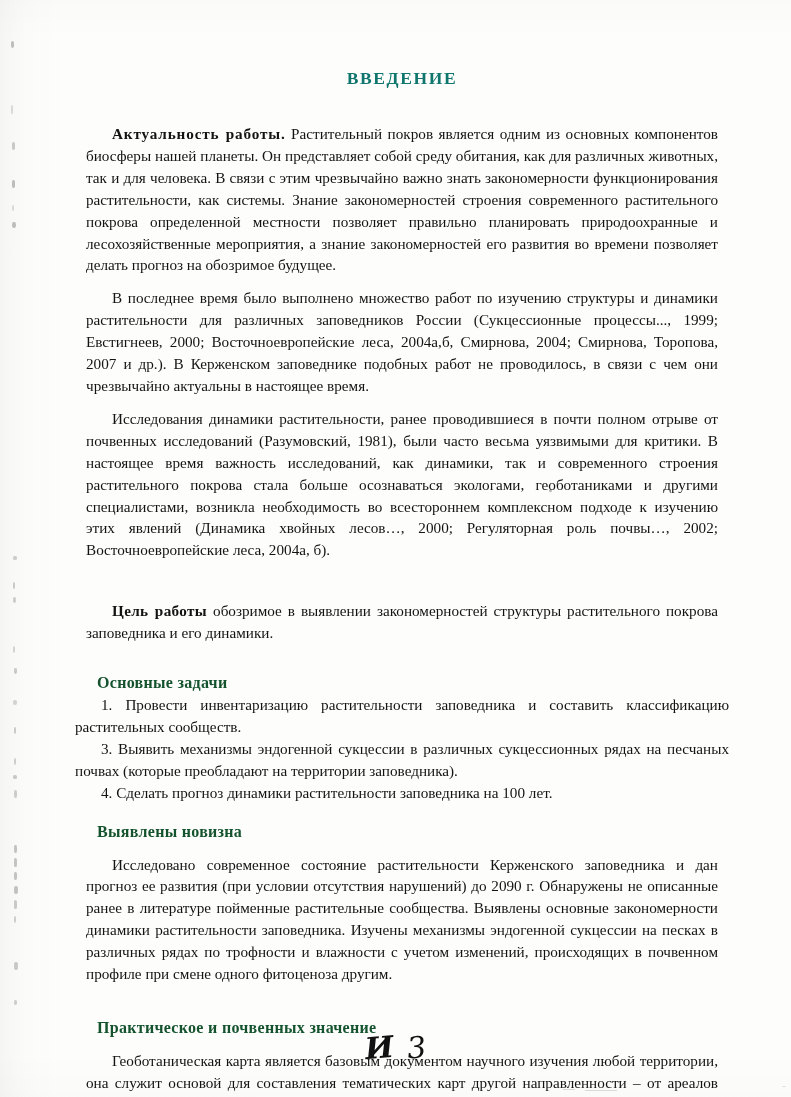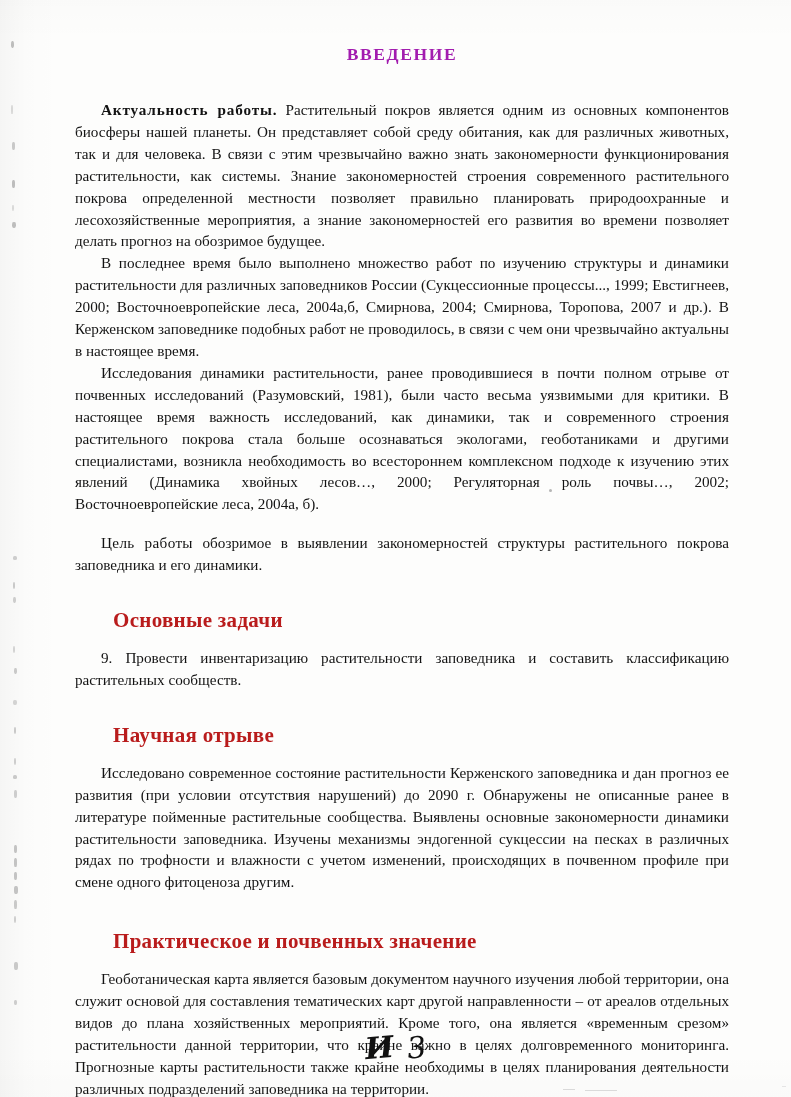--- a/index.html
+++ b/index.html
@@ -34,58 +34,58 @@
     top: 0;
     width: 654px;
   }
 
   .doc-title {
     text-align: center;
     font-weight: bold;
     font-size: 17.5px;
     letter-spacing: 1.6px;
     margin: 0;
-    padding-top: 44px;
-    color: #a21caf;
+    padding-top: 68px;
+    color: #0f766e;
   }
 
   .body-block {
     margin-top: 34px;
     font-size: 15.2px;
     line-height: 21.9px;
     text-align: justify;
     text-justify: inter-word;
     color: #131313;
   }
 
   p.para {
-    margin: 0;
+    margin: 11px;
     text-indent: 26px;
     text-align: justify;
   }
 
   .lead {
     font-weight: bold;
     letter-spacing: 0.85px;
   }
   .lead-tight {
-    font-weight: normal;
+    font-weight: bold;
     letter-spacing: 0.35px;
   }
   .gap-md { height: 17px; }
   .gap-lg { height: 21px; }
 
   h2.section-head {
-    margin: 16px;
-    font-size: 21px;
+    margin: 0;
+    font-size: 16px;
     font-weight: bold;
     text-indent: 22px;
     line-height: 22px;
     letter-spacing: 0.3px;
-    color: #b91c1c;
+    color: #14532d;
   }
 
   ol.tasks {
     margin: 0;
     padding: 0;
     list-style: none;
   }
   ol.tasks li {
     margin: 0;
     text-indent: 26px;
@@ -190,26 +190,28 @@
       <p class="para">Исследования динамики растительности, ранее проводившиеся в почти полном отрыве от почвенных исследований (Разумовский, 1981), были часто весьма уязвимыми для критики. В настоящее время важность исследований, как динамики, так и современного строения растительного покрова стала больше осознаваться экологами, геоботаниками и другими специалистами, возникла необходимость во всестороннем комплексном подходе к изучению этих явлений (Динамика хвойных лесов…, 2000; Регуляторная роль почвы…, 2002; Восточноевропейские леса, 2004а, б).</p>
 
       <div class="gap-md"></div>
 
       <p class="para"><span class="lead-tight">Цель работы</span><span> обозримое в выявлении закономерностей структуры растительного покрова заповедника и его динамики.</span></p>
 
       <div class="gap-md"></div>
 
       <h2 class="section-head">Основные задачи</h2>
       <ol class="tasks">
-        <li>9. Провести инвентаризацию растительности заповедника и составить классификацию растительных сообществ.</li>
+        <li>1. Провести инвентаризацию растительности заповедника и составить классификацию растительных сообществ.</li>
+        <li>3. Выявить механизмы эндогенной сукцессии в различных сукцессионных рядах на песчаных почвах (которые преобладают на территории заповедника).</li>
+        <li>4. Сделать прогноз динамики растительности заповедника на 100 лет.</li>
       </ol>
 
       <div class="gap-md"></div>
 
-      <h2 class="section-head">Научная отрыве</h2>
+      <h2 class="section-head">Выявлены новизна</h2>
       <p class="para">Исследовано современное состояние растительности Керженского заповедника и дан прогноз ее развития (при условии отсутствия нарушений) до 2090 г. Обнаружены не описанные ранее в литературе пойменные растительные сообщества. Выявлены основные закономерности динамики растительности заповедника. Изучены механизмы эндогенной сукцессии на песках в различных рядах по трофности и влажности с учетом изменений, происходящих в почвенном профиле при смене одного фитоценоза другим.</p>
 
       <div class="gap-lg"></div>
 
       <h2 class="section-head">Практическое и почвенных значение</h2>
       <p class="para">Геоботаническая карта является базовым документом научного изучения любой территории, она служит основой для составления тематических карт другой направленности – от ареалов отдельных видов до плана хозяйственных мероприятий. Кроме того, она является «временным срезом» растительности данной территории, что крайне важно в целях долговременного мониторинга. Прогнозные карты растительности также крайне необходимы в целях планирования деятельности различных подразделений заповедника на территории.</p>
 
     </div>
   </div>
 

